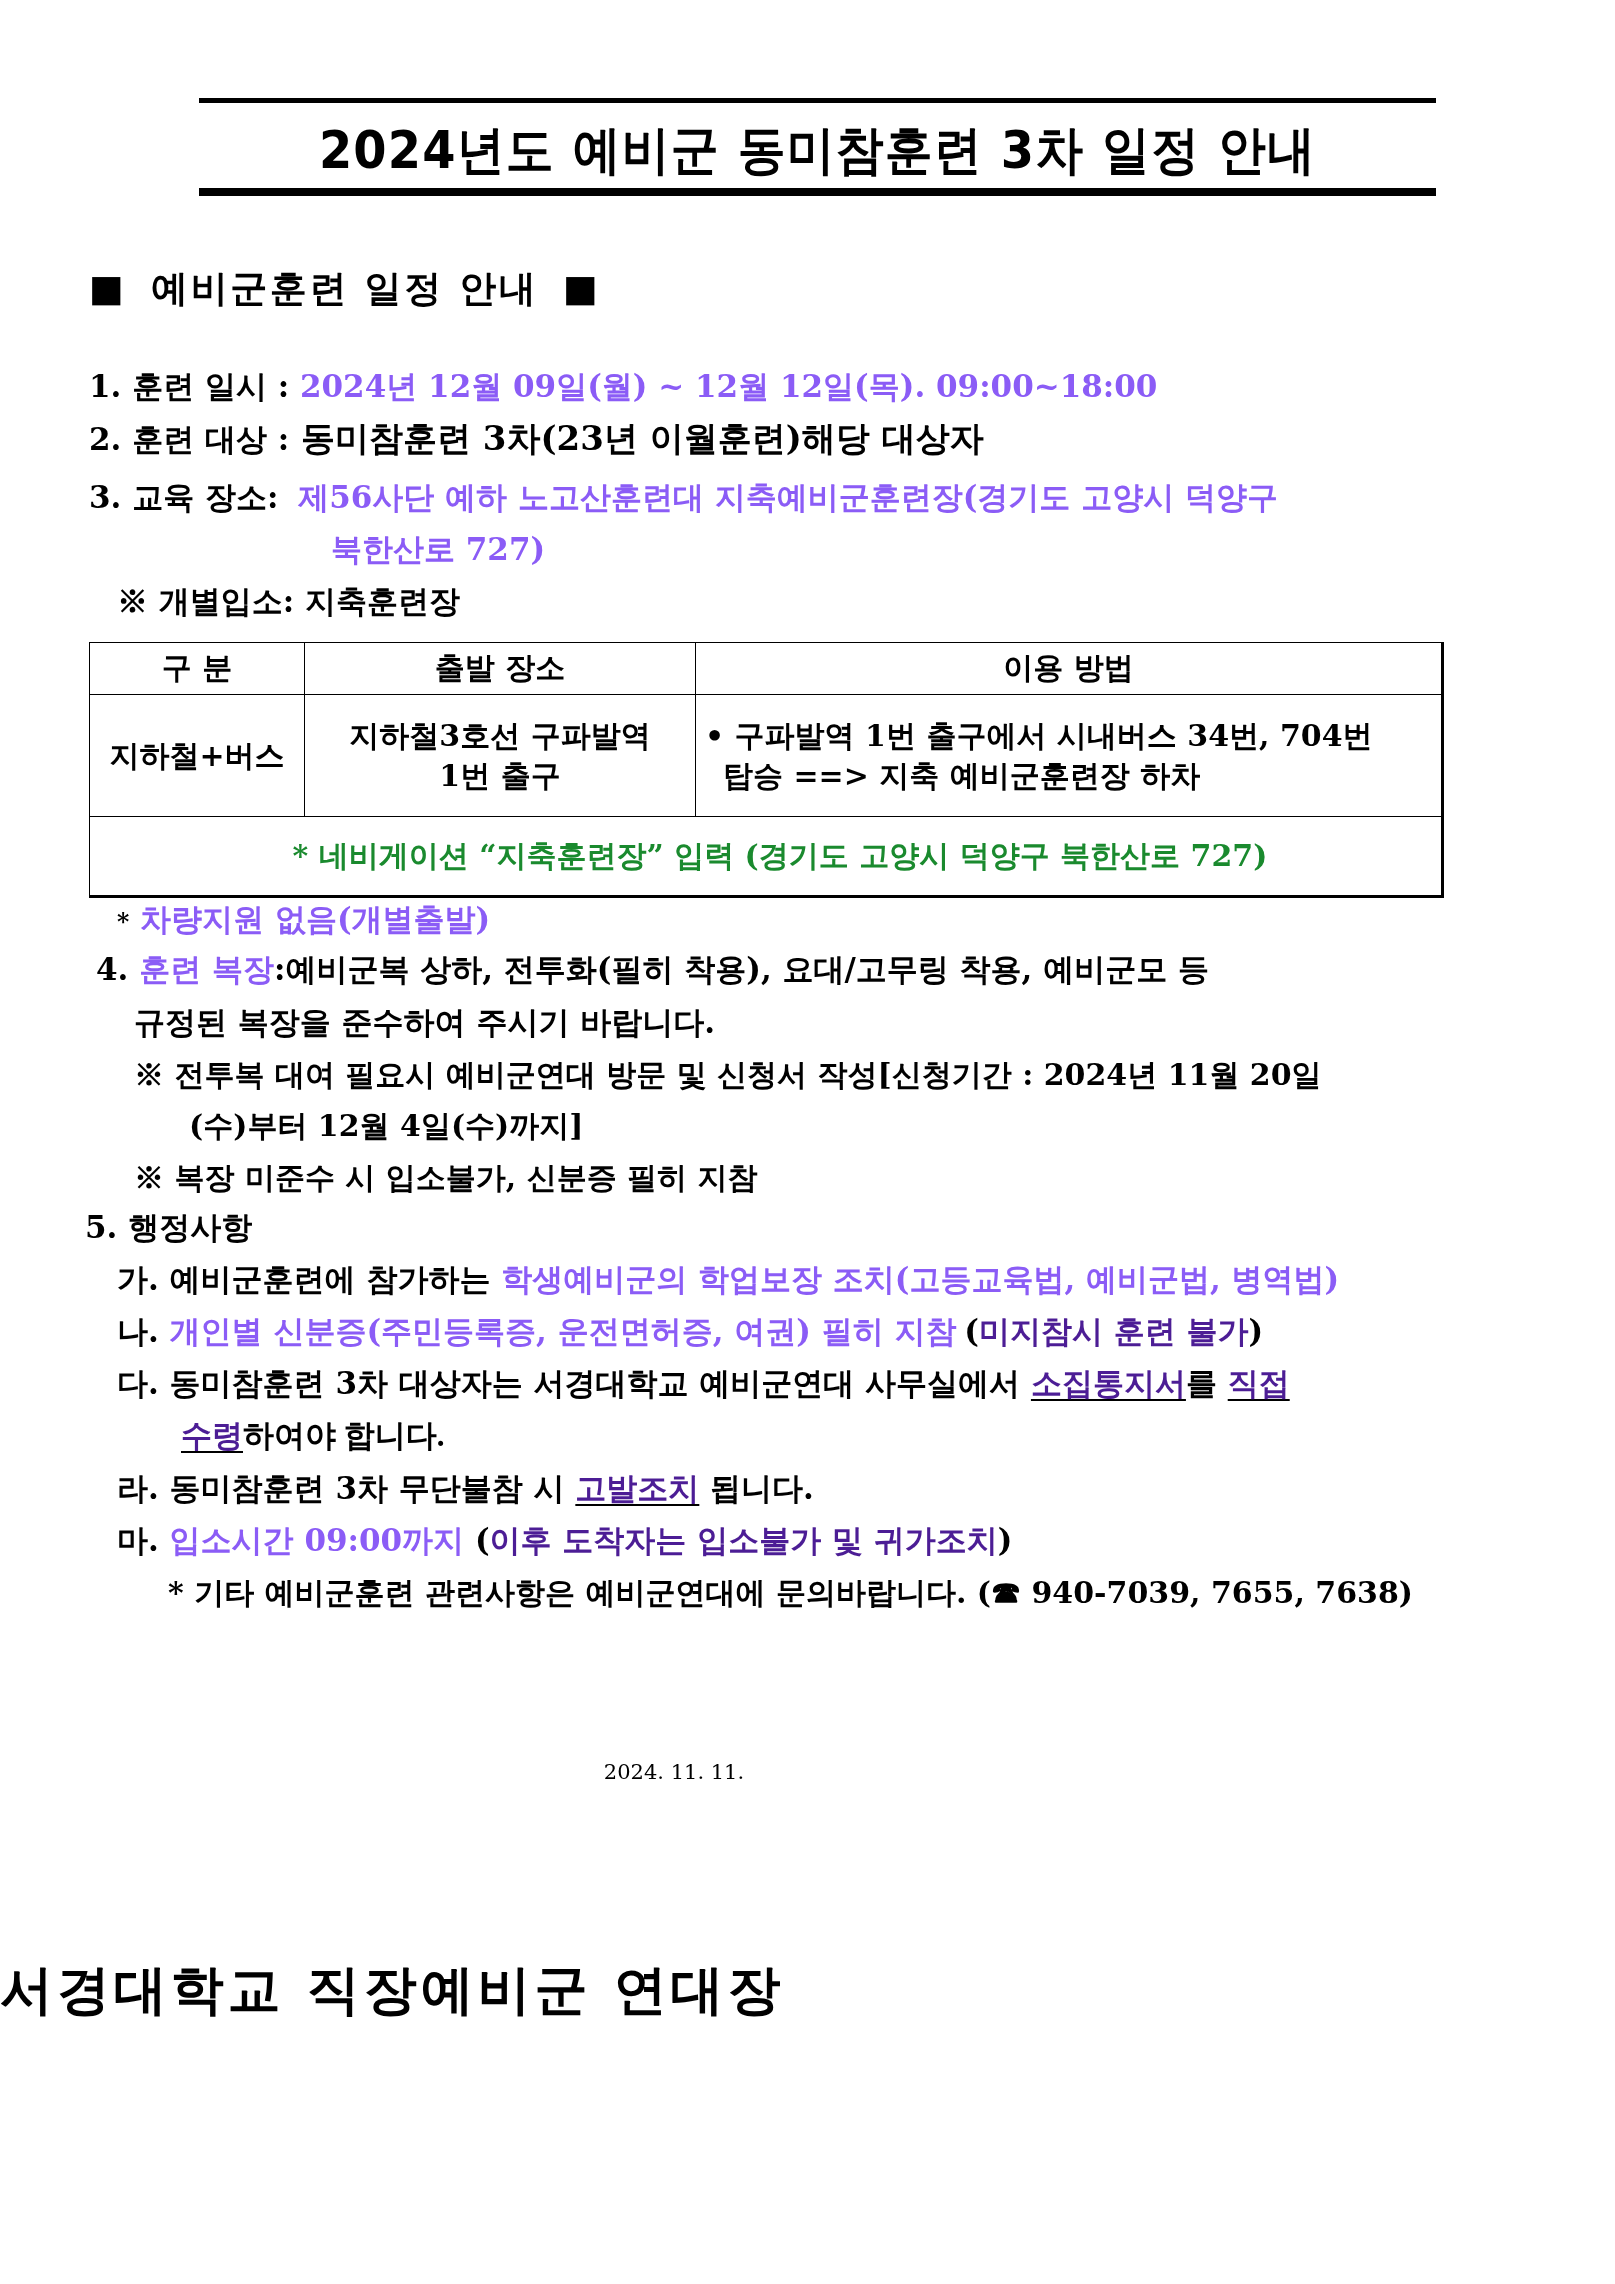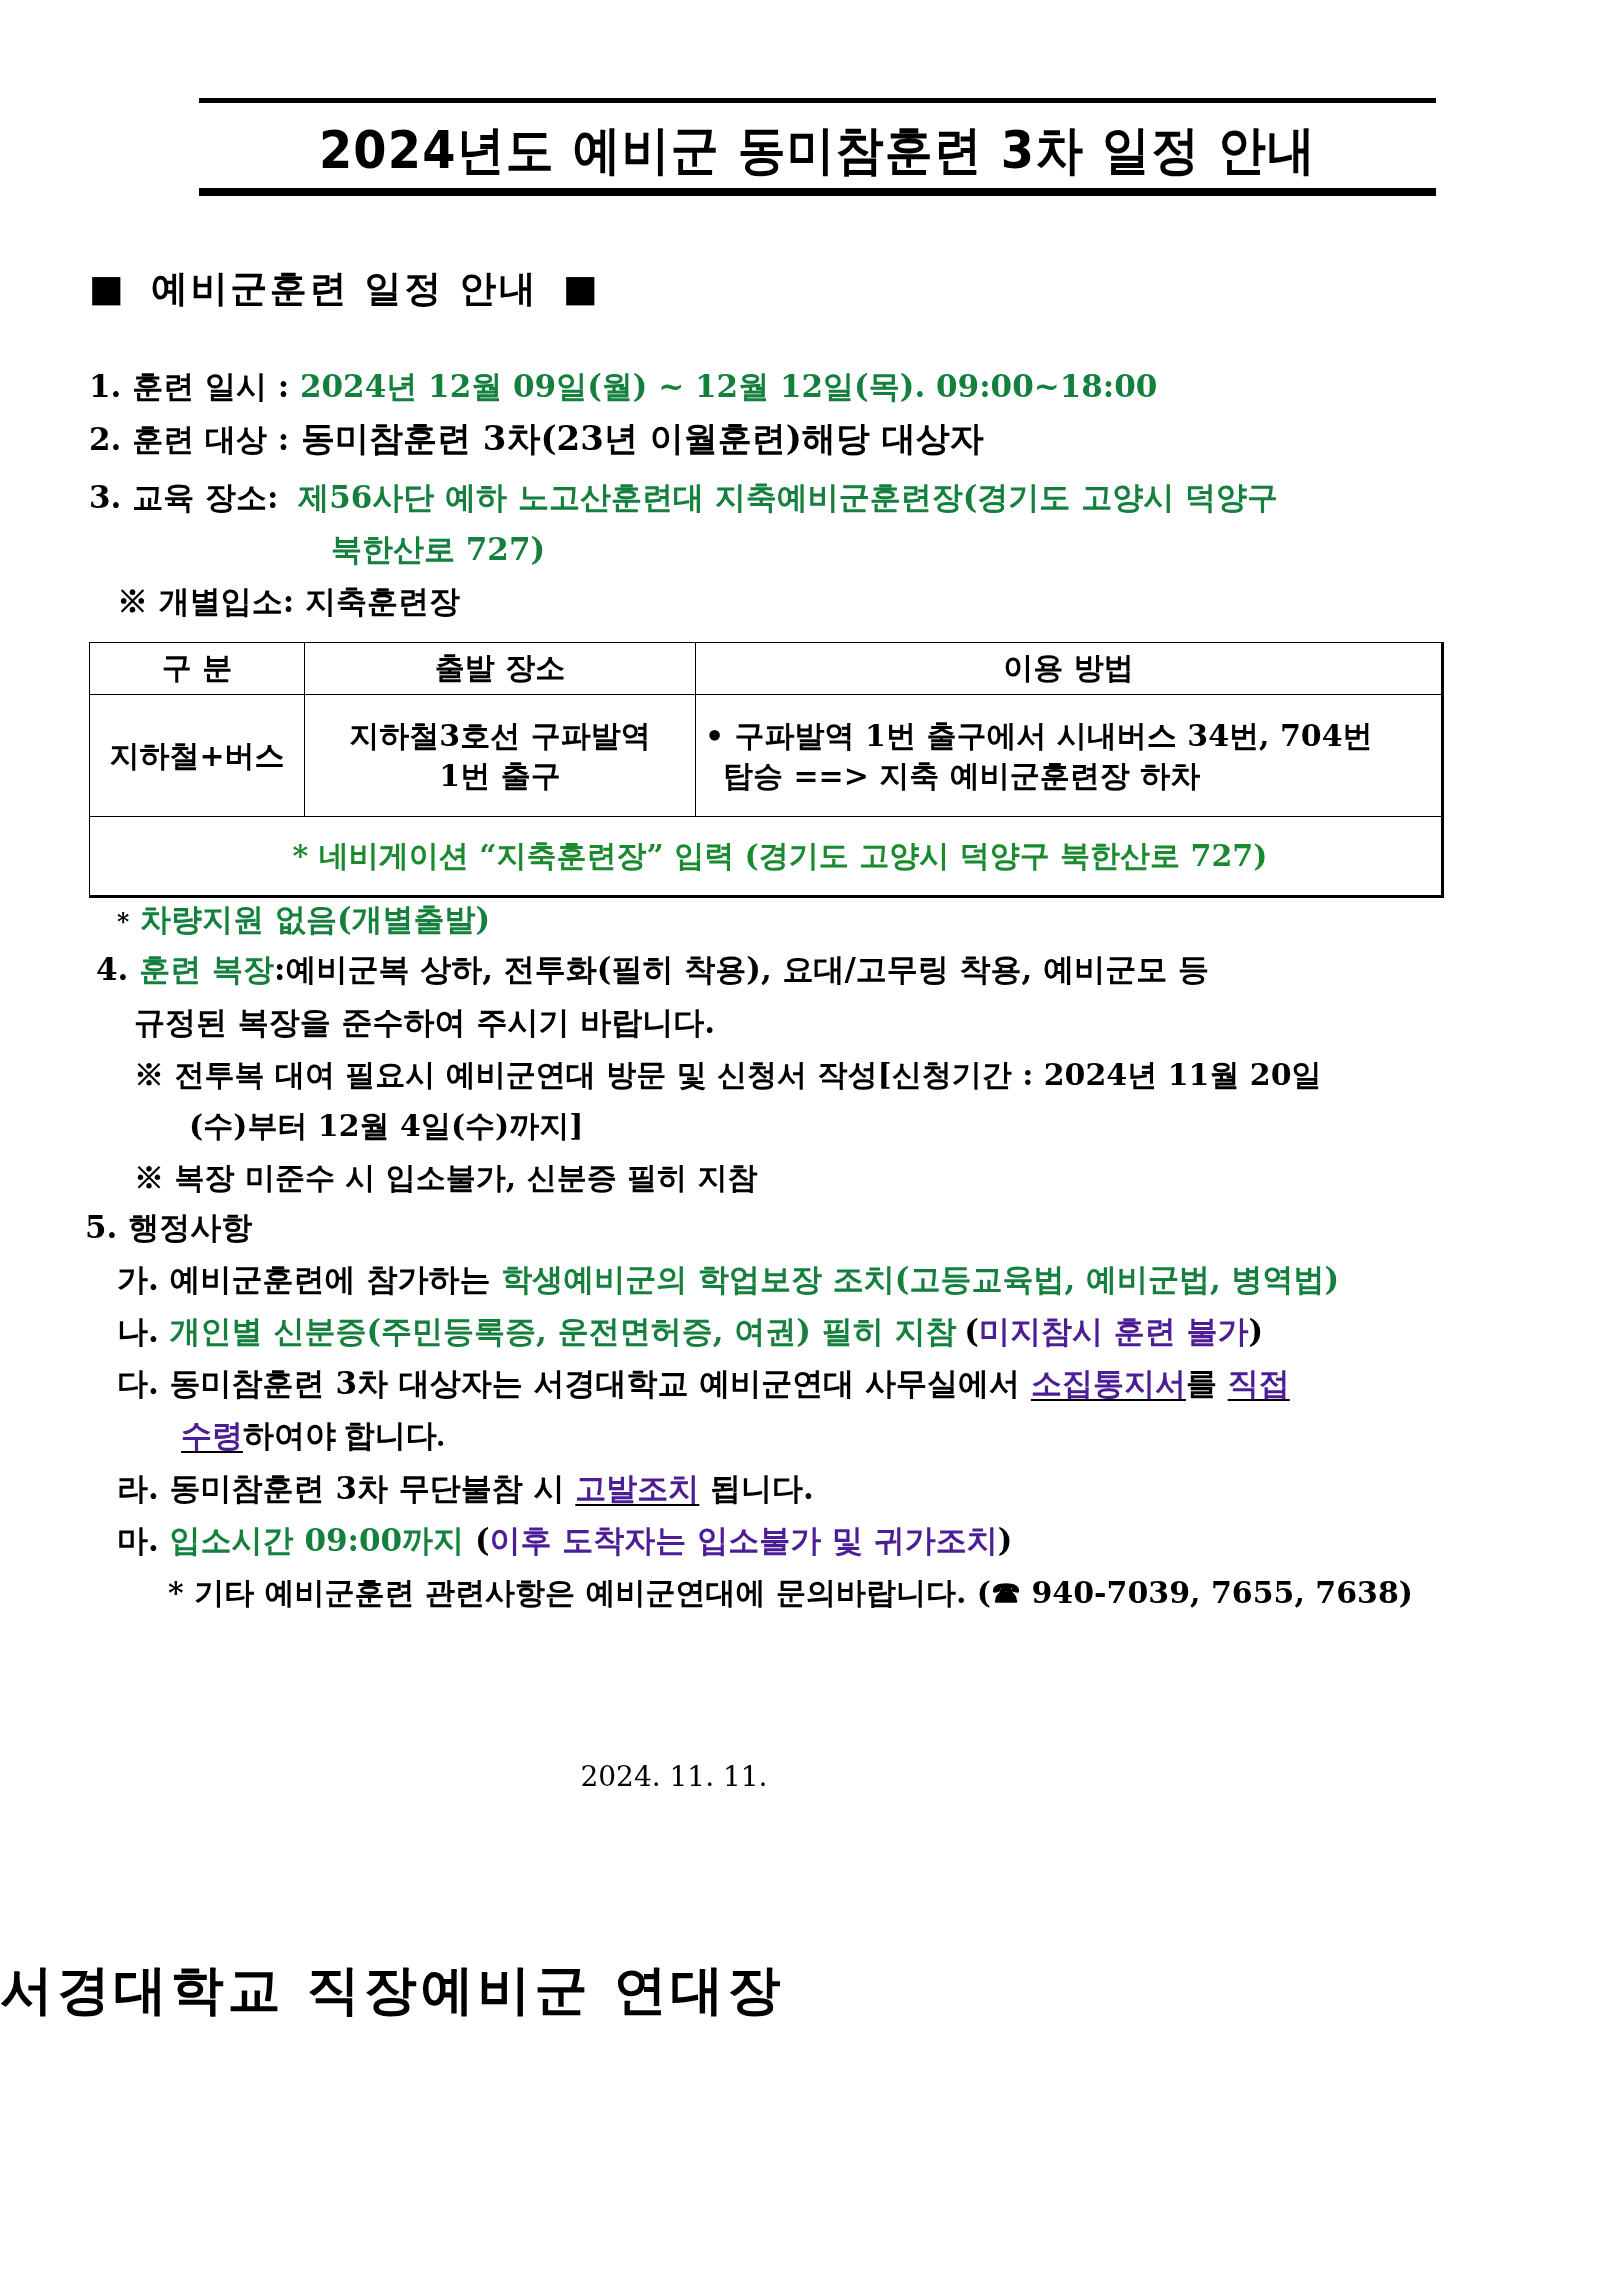--- a/index.html
+++ b/index.html
@@ -7,33 +7,33 @@
          font-family: "DejaVu Serif", "Liberation Serif", serif; color: #000; }
   .abs { position: absolute; white-space: nowrap; }
   .title-bar { position: absolute; left: 199px; width: 1237px; background: #000; }
   .title { position: absolute; left: 199px; width: 1237px; top: 114px; height: 72px;
            text-align: center; font-family: "DejaVu Sans", "Liberation Sans", sans-serif;
            font-weight: bold; font-size: 52px; line-height: 72px; letter-spacing: 1.3px;
            transform: scaleX(0.92); transform-origin: center; }
   .sec { font-weight: bold; font-size: 37px; letter-spacing: 2.6px; }
   .line { font-weight: bold; font-size: 31px; line-height: 39px; }
   .line-sm { font-weight: bold; font-size: 30px; line-height: 39px; }
-  .blue { color: #15803d; }
+  .blue { color: #8b5cf6; }
   .red { color: #4c1d95; }
   .green { color: #1a8a2e; }
   .ul { text-decoration: underline; text-decoration-color: #000; text-underline-offset: 5.2px; text-decoration-thickness: 2px; }
   table.route { position: absolute; left: 89px; top: 642px; width: 1355px; border-collapse: collapse;
                 font-weight: bold; font-size: 30px; }
   table.route td, table.route th { border: 1.3px solid #000; text-align: center; vertical-align: middle; padding: 0; }
   table.route { border-right: 3.9px solid #000; border-bottom: 3.9px solid #000; }
   .th-row { height: 52px; margin-top: 9px; }
   .body-row { height: 122px; line-height: 40px; }
   .nav-row { height: 78px; text-align: left; }
   .method { text-align: left !important; padding-left: 9px !important; }
-  .date { position: absolute; left: 0; width: 1348px; top: 1760px; text-align: center; font-size: 28px; }
+  .date { position: absolute; left: 0; width: 1348px; top: 1760px; text-align: center; font-size: 21px; }
   .sign { position: absolute; left: 0; width: 1616px; top: 1955px; text-align: left; font-weight: bold; font-size: 53px; letter-spacing: 3.9px; }
 </style>
 </head>
 <body>
 
 <div class="title-bar" style="top:98px;height:4.6px;"></div>
 <div class="title">2024년도 예비군 동미참훈련 3차 일정 안내</div>
 <div class="title-bar" style="top:188px;height:7.8px;"></div>
 
 <div class="abs sec" style="left:89px;top:264px;">

